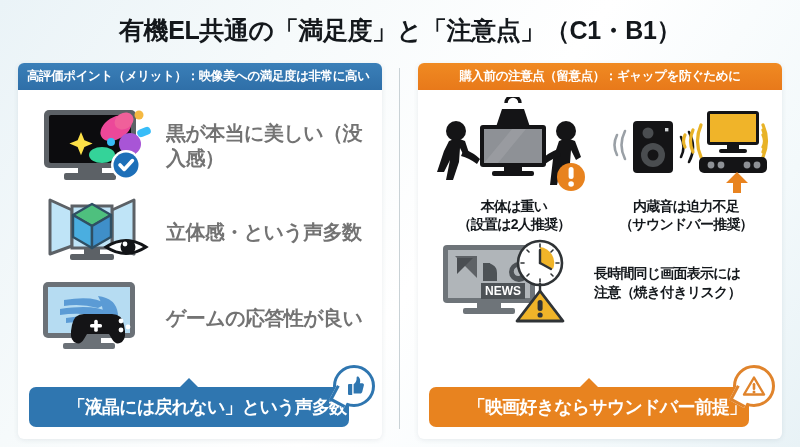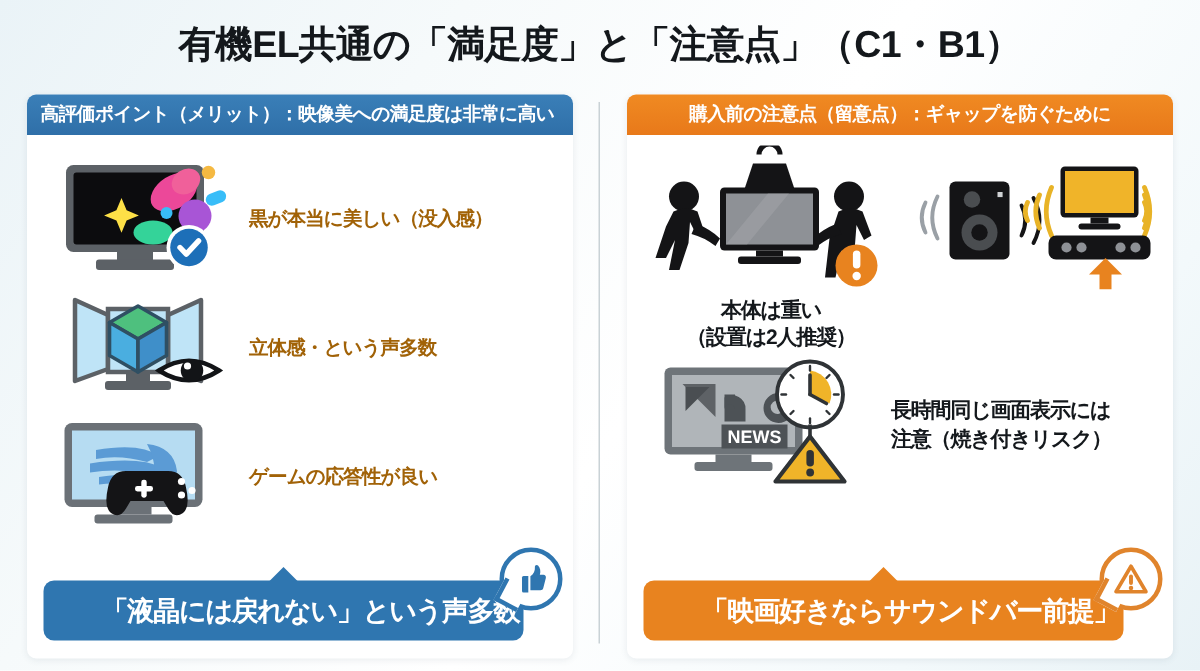--- a/index.html
+++ b/index.html
@@ -73,23 +73,23 @@
     top: 32px; left: 0; right: 0;
     padding: 8px 12px 0 12px;
   }
   .frow {
     display: flex;
     align-items: center;
     height: 86px;
   }
   .frow .ficon { width: 136px; flex: 0 0 136px; display: flex; align-items: center; justify-content: center; }
   .frow .flabel {
-    font-size: 13px;
-    font-weight: 700;
-    color: #a16207;
+    font-size: 20px;
+    font-weight: 700;
+    color: #737373;
     letter-spacing: -0.6px;
     line-height: 1.25;
   }
 
   
   .cautions {
     position: absolute;
     top: 30px; left: 0; right: 0;
     padding: 4px 10px 0 10px;
   }
@@ -369,20 +369,24 @@
 
                 <rect x="98" y="60" width="68" height="16" rx="5" fill="#141416"></rect>
                 <circle cx="110" cy="68" r="3.4" fill="#8e9196"></circle>
                 <circle cx="120" cy="68" r="3.4" fill="#8e9196"></circle>
                 <circle cx="146" cy="68" r="3.4" fill="#8e9196"></circle>
                 <circle cx="156" cy="68" r="3.4" fill="#8e9196"></circle>
 
                 <path d="M132 96 v-10 h-7 l11 -11 l11 11 h-7 v10 z" fill="#e8831f"></path>
               </svg>
             </div>
+            <div class="ctext">
+              <div>内蔵音は迫力不足</div>
+              <div>（サウンドバー推奨）</div>
+            </div>
           </div>
 
         </div>
 
         <div class="crow2">
           <div class="cimg2">
             <svg width="150" height="88" viewBox="0 0 150 88">
               <rect x="4" y="6" width="92" height="58" rx="4" fill="#6e7479"></rect>
               <rect x="9" y="11" width="82" height="48" fill="#b0b5b9"></rect>
               <rect x="38" y="64" width="24" height="5" fill="#6e7479"></rect>

